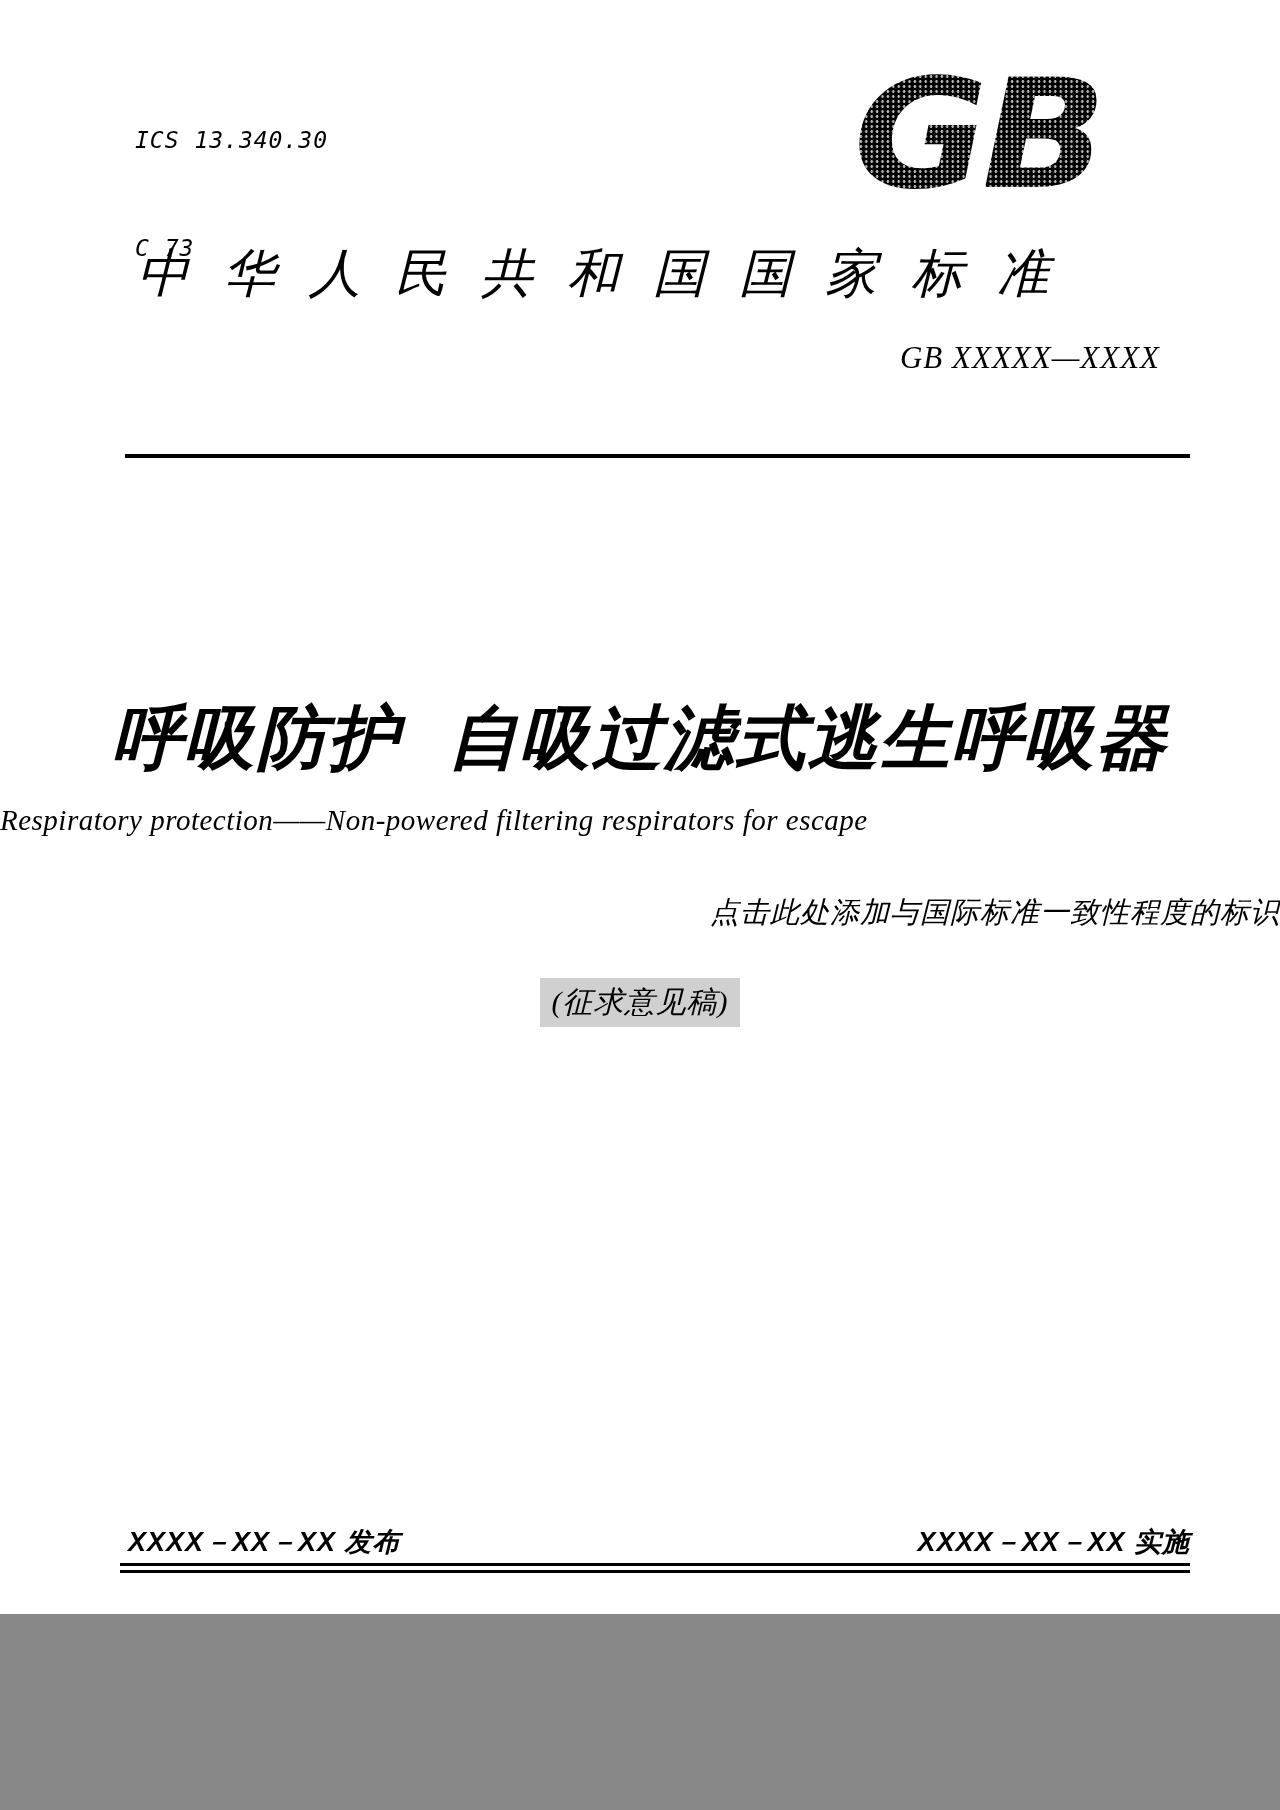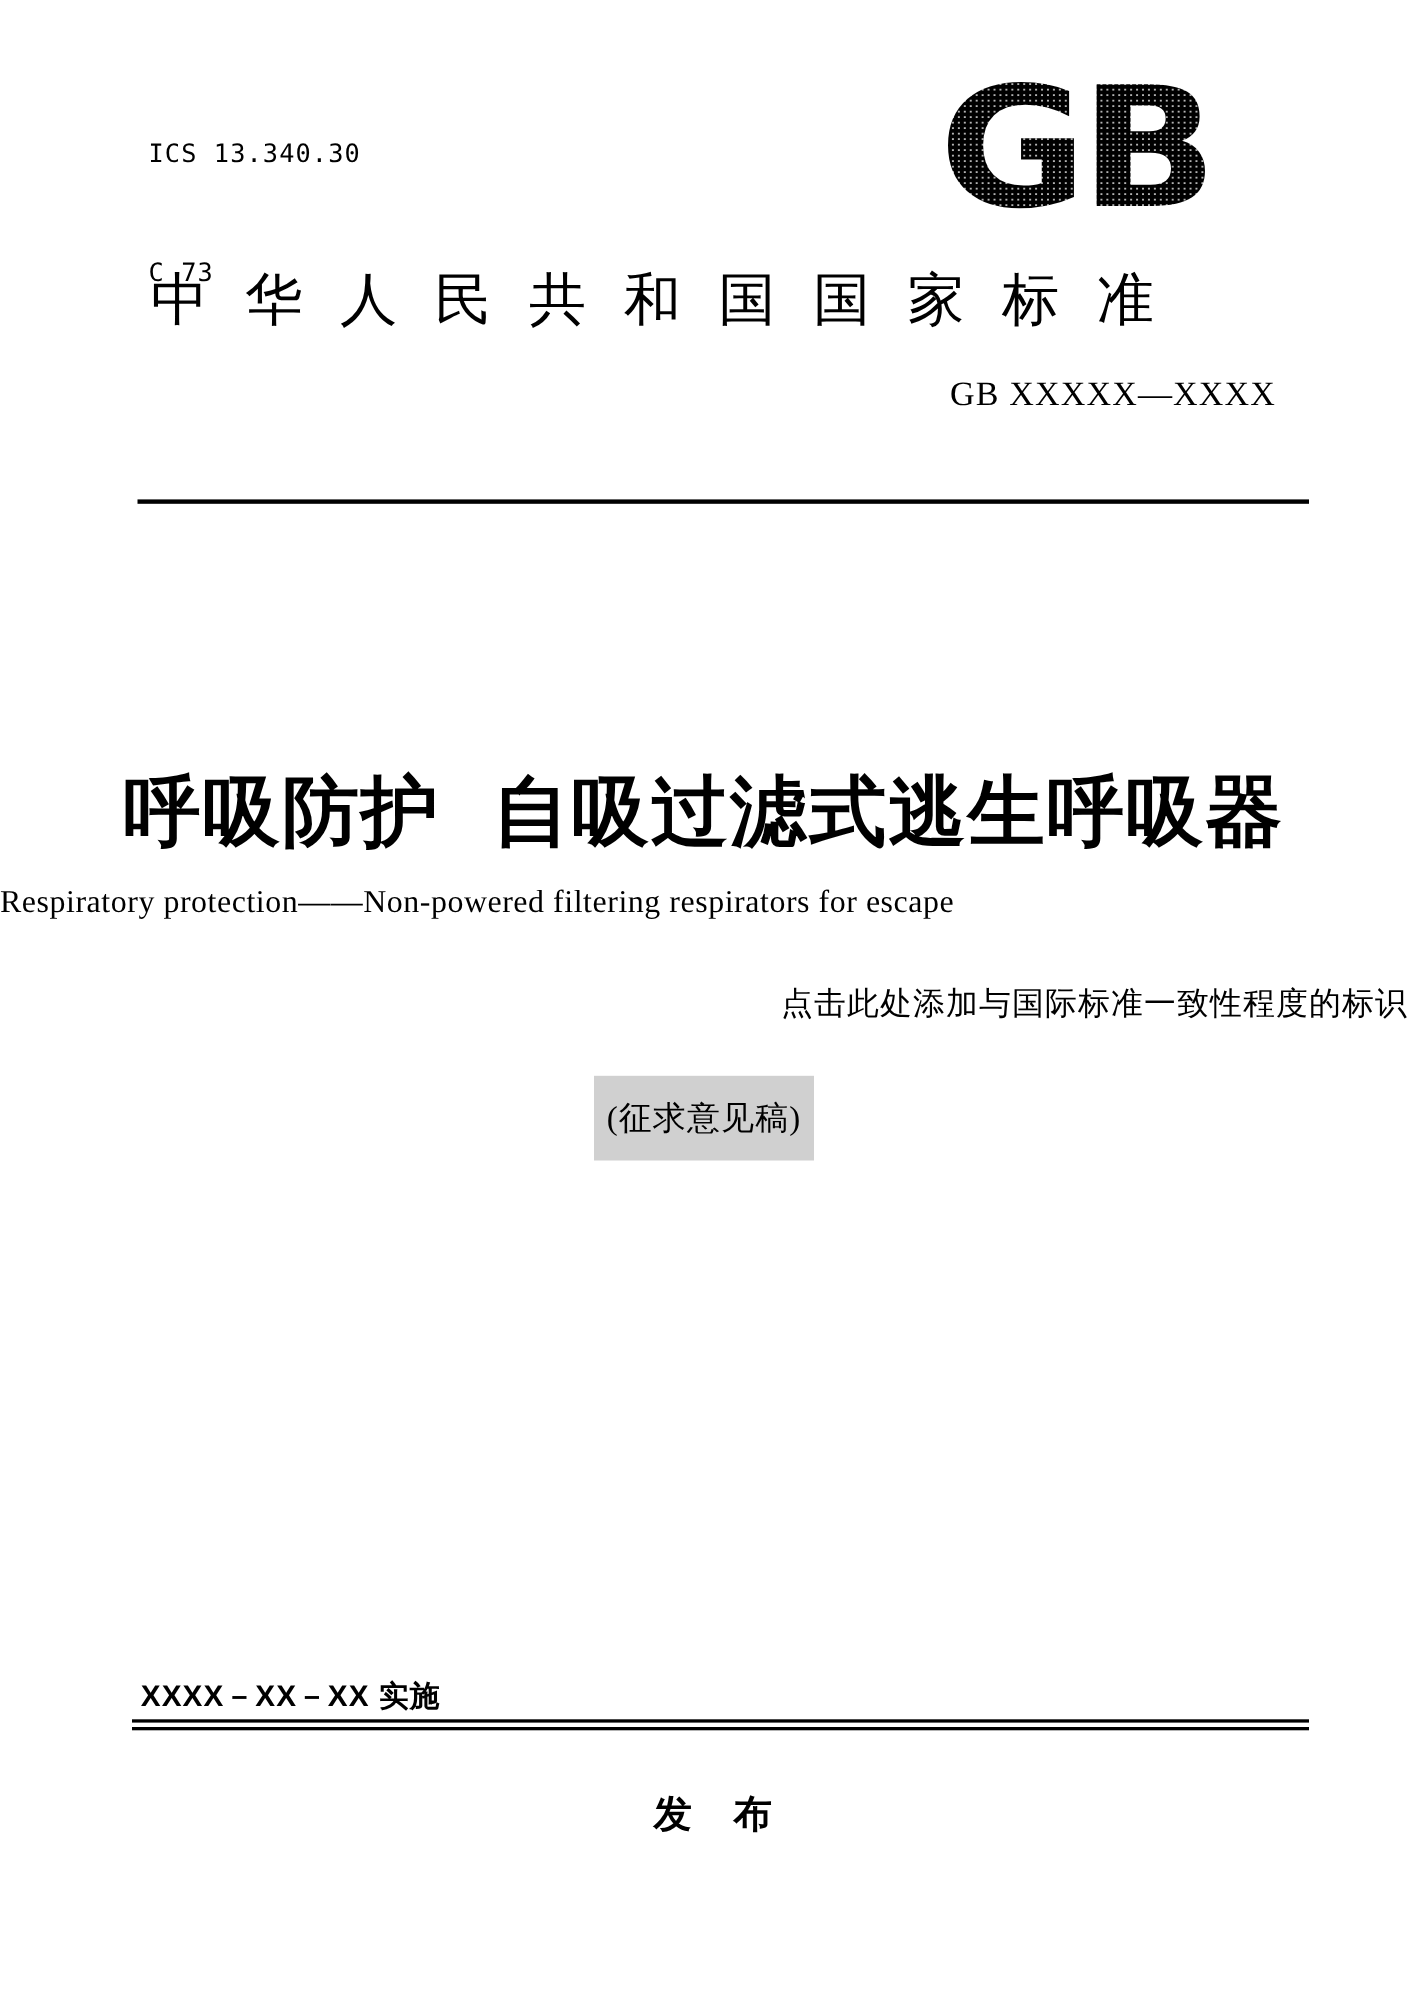--- a/index.html
+++ b/index.html
@@ -1,23 +1,24 @@
 <!DOCTYPE html>
 <html><head>
 <meta charset="utf-8">
 <style>
   html,body{margin:0;padding:0;background:#888;}
   .page{
     position:relative;
-    width:1280px;height:1810px;
+    width:1280px;height:1614px;
     margin:0 auto;
     background:#ffffff;
     color:#000;
     font-family:"Liberation Serif", serif;
     overflow:hidden;
+    font-style:italic;
   }
   
   .ics-block{
     position:absolute;left:135px;top:50px;
     font-family:"DejaVu Sans Mono", monospace;
     font-size:23px;line-height:36px;letter-spacing:1px;
     white-space:pre;
   }
   
   .gb-logo{
@@ -70,21 +71,21 @@
     font-size:29px;letter-spacing:1px;
     cursor:pointer;
   }
   .draft-wrap{
     position:absolute;left:0;right:0;top:978px;text-align:center;
   }
   .draft-label{
     display:inline-block;
     font-family:"Liberation Serif", serif;
     font-size:30px;letter-spacing:1px;
-    padding:18px 12px;
+    padding:4px 12px;
   }
   
   .dates-row{
     position:absolute;left:128px;right:90px;top:1524px;
     display:flex;justify-content:space-between;
     font-family:"Liberation Sans", sans-serif;
     font-weight:bold;font-size:27px;letter-spacing:1px;
     white-space:nowrap;
   }
   .double-rule{
@@ -130,20 +131,21 @@
 
   <div class="en-title">Respiratory protection——Non-powered filtering respirators for escape</div>
 
   <div class="consistency-note">点击此处添加与国际标准一致性程度的标识</div>
 
   <div class="draft-wrap">
     <span class="draft-label" style="background: rgb(208, 208, 208);">(征求意见稿)</span>
   </div>
 
   <div class="dates-row">
+    <span>XXXX－XX－XX 发布</span>
     <span>XXXX－XX－XX 实施</span>
   </div>
 
   <div class="double-rule"></div>
 
   <div class="issuer-row">
     <div class="issuer-names">
     </div>
     <div class="release-label">发 布</div>
   </div>

